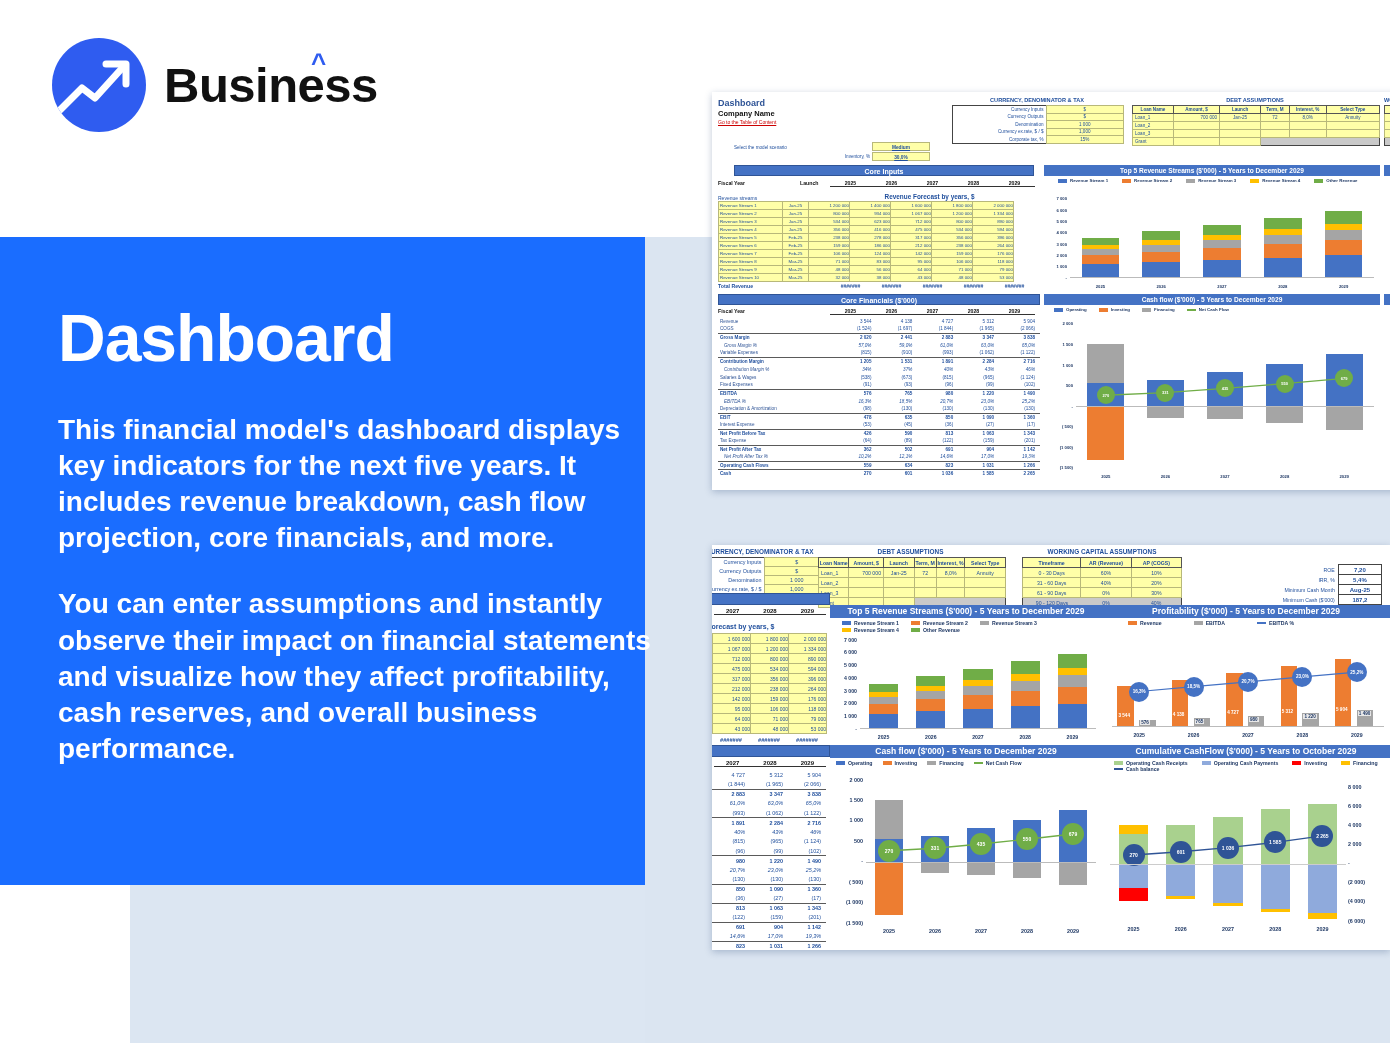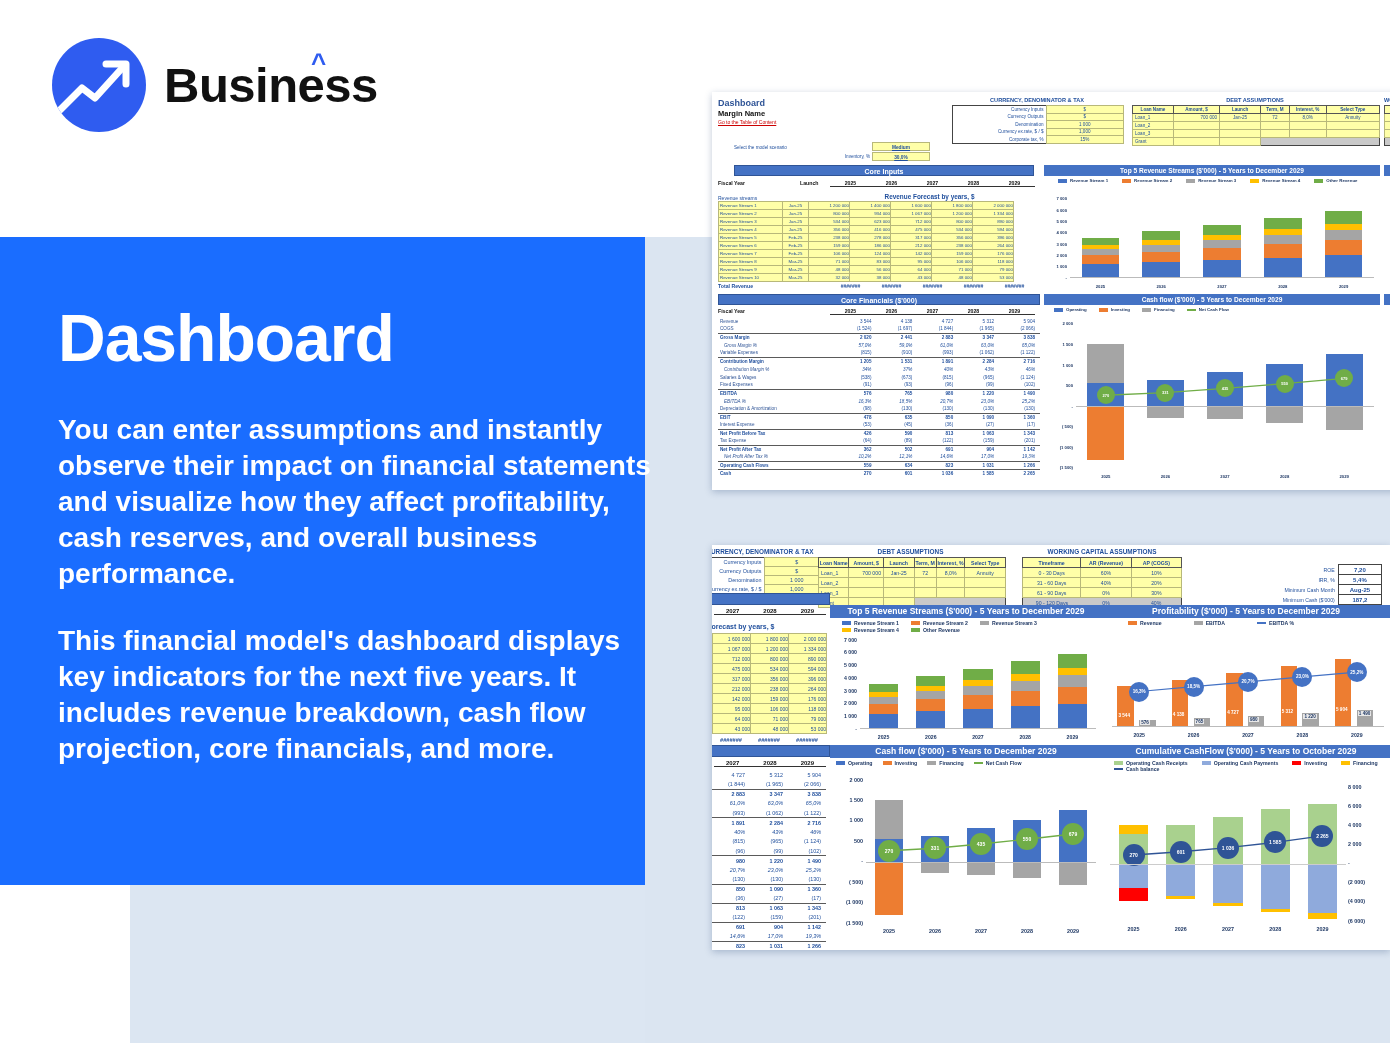--- a/index.html
+++ b/index.html
@@ -72,29 +72,29 @@
   <div id="logo-text">
     <div id="logo-line1">
       <span>Business</span>
       <span id="logo-hat">^</span>
     </div>
   </div>
 </div>
 
 <div id="panel-title">Dashboard</div>
 <div id="panel-body">
+  <p>This financial model's dashboard displays key indicators for the next five years. It includes revenue breakdown, cash flow projection, core financials, and more.</p>
   <p>You can enter assumptions and instantly observe their impact on financial statements and visualize how they affect profitability, cash reserves, and overall business performance.</p>
-  <p>This financial model's dashboard displays key indicators for the next five years. It includes revenue breakdown, cash flow projection, core financials, and more.</p>
 </div>
 
 <div class="shot" id="shot-top">
 
   <div style="position:absolute;left:6px;top:6px;">
     <div style="font-size:9px;font-weight:bold;color:#2f5496;">Dashboard</div>
-    <div style="font-size:7.5px;font-weight:bold;color:#111;margin-top:1px;">Margin Name</div>
+    <div style="font-size:7.5px;font-weight:bold;color:#111;margin-top:1px;">Company Name</div>
     <div style="font-size:5px;color:#c00;text-decoration:underline;margin-top:1px;">Go to the Table of Content</div>
   </div>
   <div style="position:absolute;left:22px;top:53px;width:140px;">
     <span style="font-size:4.6px;color:#1f4e9c;float:left;">Select the model scenario</span>
   </div>
   <div class="yell" style="position:absolute;left:160px;top:50px;width:58px;height:9px;font-size:4.8px;text-align:center;line-height:9px;font-weight:bold;text-decoration:underline;">Medium</div>
   <div style="position:absolute;left:110px;top:62px;width:48px;text-align:right;font-size:4.6px;color:#1f4e9c;">Inventory, %</div>
   <div class="yell" style="position:absolute;left:160px;top:60px;width:58px;height:9px;font-size:4.8px;text-align:center;line-height:9px;font-weight:bold;text-decoration:underline;">30,0%</div>
 
   <div class="sect-title" style="position:absolute;left:240px;top:5px;width:170px;font-size:5.6px;">CURRENCY, DENOMINATOR &amp; TAX</div>

